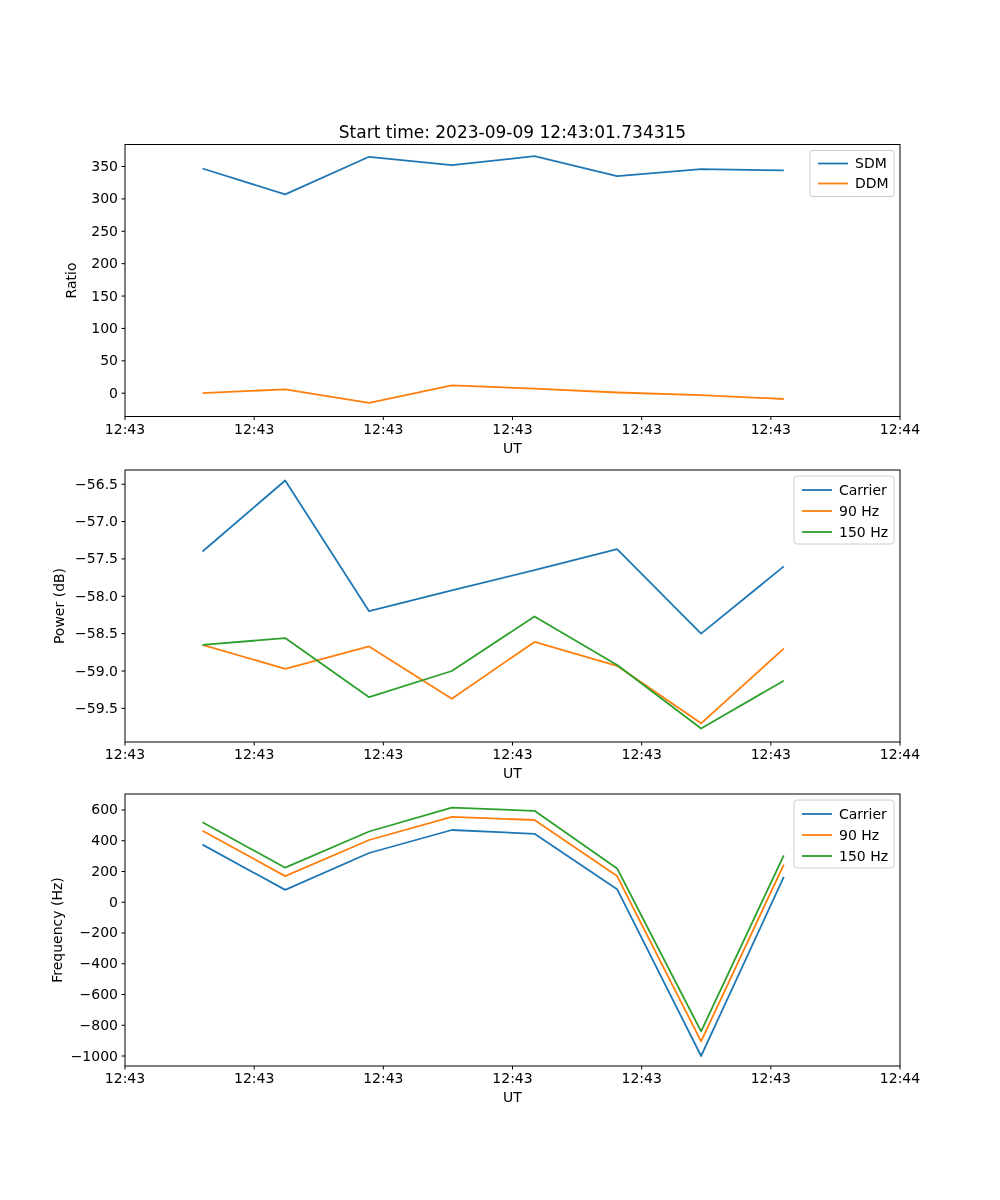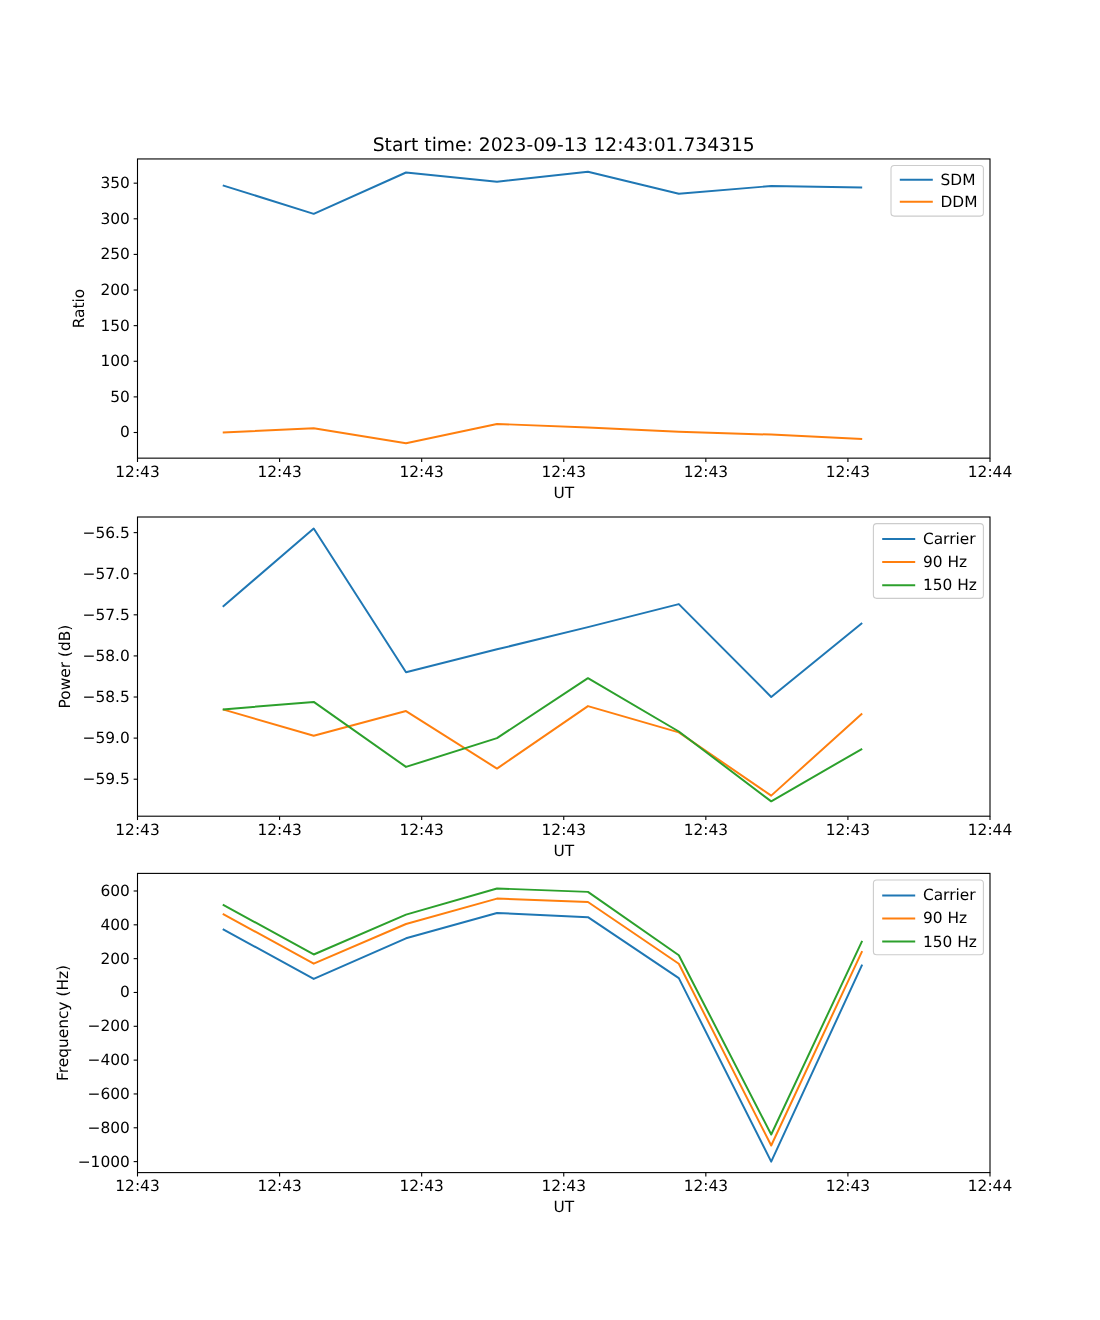--- a/index.html
+++ b/index.html
@@ -6,21 +6,21 @@
   body{width:1000px;height:1200px;position:relative;overflow:hidden;
        font-family:"DejaVu Sans","Liberation Sans",sans-serif;color:#000;}
   #figure-title{position:absolute;left:125px;top:122px;width:775px;height:20px;
                 text-align:center;font-size:17px;line-height:20px;white-space:nowrap;}
   #chart-svg{position:absolute;left:0;top:0;}
   text{fill:#000000;}
 </style>
 </head>
 <body>
 
-<div id="figure-title">Start time: 2023-09-13 12:43:01.734315</div>
+<div id="figure-title">Start time: 2023-09-09 12:43:01.734315</div>
 <svg id="chart-svg" width="1000" height="1200" viewBox="0 0 1000 1200">
     <g>
       <rect x="125" y="144.5" width="775" height="272" fill="none" stroke="#000000" stroke-width="1"></rect>
       <line x1="125" y1="416.5" x2="125" y2="420" stroke="#000000" stroke-width="1"></line>
       <text x="125" y="433.5" text-anchor="middle" font-size="14">12:43</text>
       <line x1="254.16666666666666" y1="416.5" x2="254.16666666666666" y2="420" stroke="#000000" stroke-width="1"></line>
       <text x="254.16666666666666" y="433.5" text-anchor="middle" font-size="14">12:43</text>
       <line x1="383.3333333333333" y1="416.5" x2="383.3333333333333" y2="420" stroke="#000000" stroke-width="1"></line>
       <text x="383.3333333333333" y="433.5" text-anchor="middle" font-size="14">12:43</text>
       <line x1="512.5" y1="416.5" x2="512.5" y2="420" stroke="#000000" stroke-width="1"></line>

